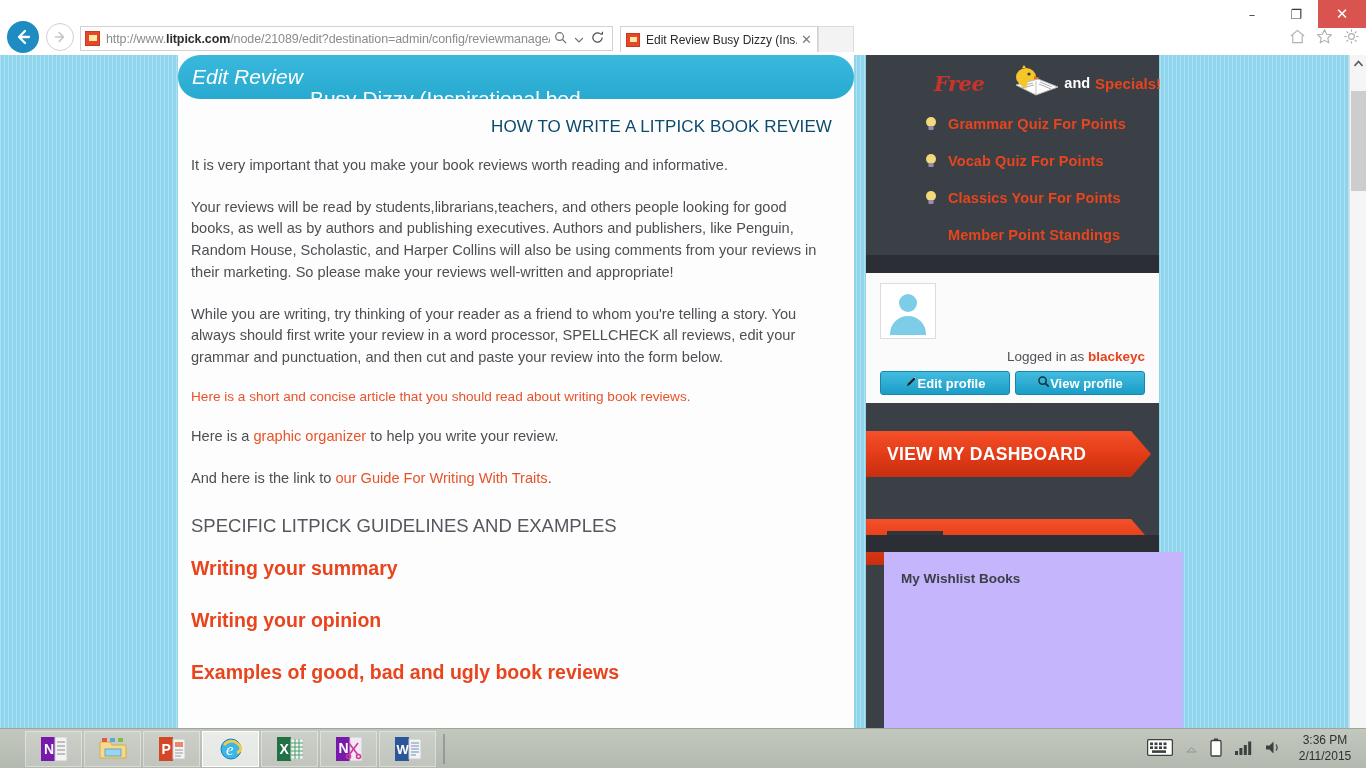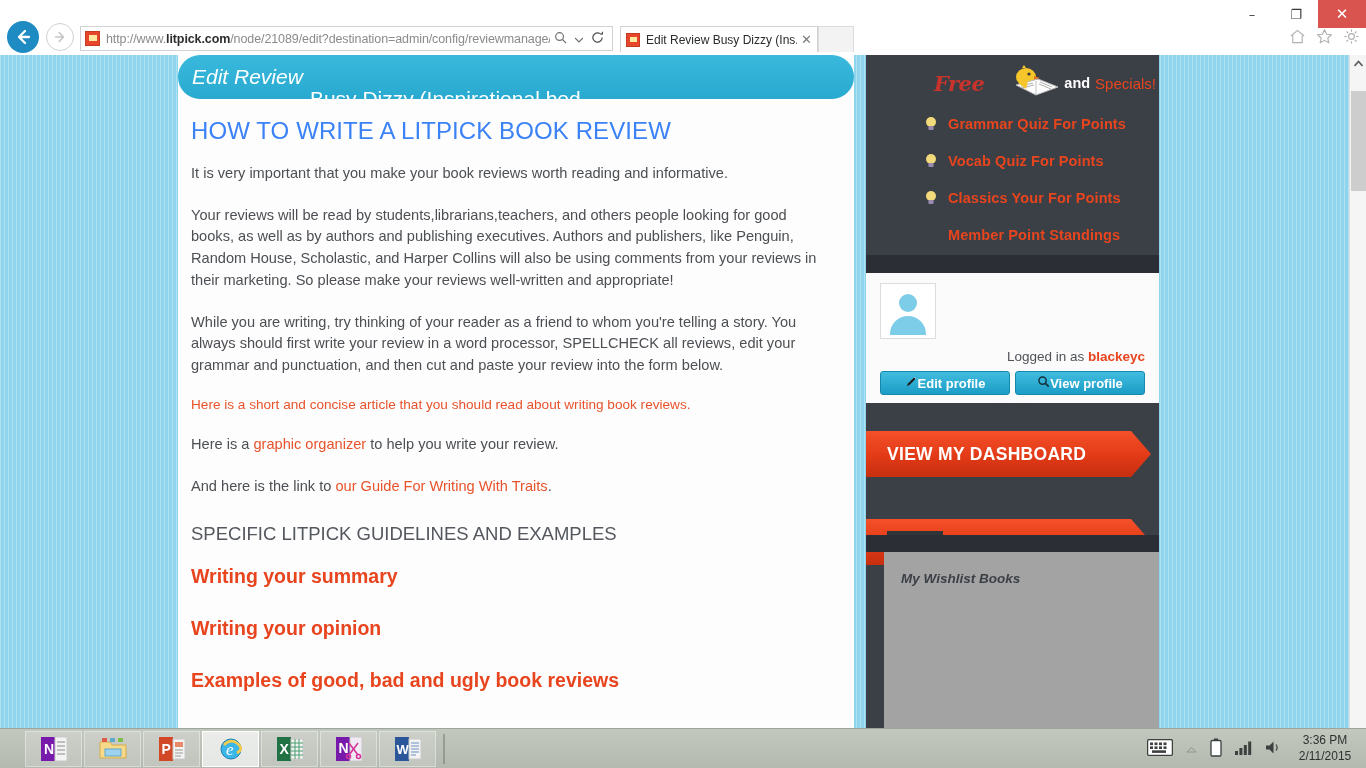--- a/index.html
+++ b/index.html
@@ -125,22 +125,22 @@
     display: flex; align-items: center;
     padding: 0 0 0 14px;
     color: #ffffff; font-size: 21px;
     white-space: nowrap; overflow: hidden; border-radius: 22px;
   }
   #ch-edit { font-style: italic; font-weight: 400; margin-right: 7px; }
   #ch-title { font-weight: 400; margin-top: 44px; }
 
   #content-body { padding: 18px 22px 0 13px; }
   .sec-head {
-    font-size: 24px; color: #3b82f6; font-weight: 400;
-    letter-spacing: 0.1px; margin-bottom: 18px;
+    font-size: 17px; color: #0c4a6e; font-weight: 400;
+    letter-spacing: 0.1px; margin-bottom: 18px; text-align: right;
   }
   .body-p {
     font-size: 14.6px; color: #4c4f53; line-height: 1.49;
     margin-bottom: 20px;
   }
   .lnk { color: #e8532b; text-decoration: none; }
   .lnk-block { display: block; font-size: 13.6px; color: #e8532b; margin-bottom: 22px; }
   .sec-head2 {
     font-size: 18.5px; color: #54585e; font-weight: 400;
     margin: 26px 0 20px 0;
@@ -159,21 +159,21 @@
   #promo { padding: 6px 0 2px 0; margin-left: 32px; }
   #promo-top {
     display: flex; align-items: center; padding-left: 36px; height: 44px;
   }
   #promo-free {
     font-family: "DejaVu Serif", serif; font-style: italic; font-weight: bold;
     font-size: 21px; color: #c8342b; letter-spacing: -0.5px;
   }
   #promo-bird { width: 56px; height: 36px; margin: 0 2px 0 22px; position: relative; }
   #promo-and { color: #ffffff; font-size: 14.5px; font-weight: bold; margin-right: 5px; }
-  #promo-specials { color: #e8441d; font-size: 15px; font-weight: normal; }
+  #promo-specials { color: #e8441d; font-size: 15px; font-weight: bold; }
 
   .quiz-row { display: flex; align-items: center; height: 37px; padding-left: 24px; }
   .quiz-bullet { width: 18px; height: 18px; margin-right: 8px; flex: 0 0 18px; }
   .quiz-label { color: #e8441d; font-size: 14.5px; font-weight: bold; letter-spacing: 0.1px; }
   .quiz-row.noicon { padding-left: 50px; }
 
   #sb-divider { height: 18px; background: #2b2f35; }
 
   #profile-card {
     background: #fbfbfb; padding: 10px 14px 8px 14px;
@@ -215,23 +215,22 @@
     position: absolute; left: 0; top: 0; width: 285px; height: 46px;
     background: linear-gradient(180deg, #f4502a 0%, #e23a16 55%, #c62f10 100%);
     clip-path: polygon(0 0, 93% 0, 100% 50%, 93% 100%, 0 100%);
     display: flex; align-items: center; padding-left: 21px;
     color: #ffffff; font-size: 17.5px; font-weight: bold; letter-spacing: 0.3px;
   }
   .banner.wishlist { left: 0; }
   .hl-box { background: #2f3439; padding: 1px 5px; margin-right: 5px; }
 
   #wishlist-panel {
-    position: absolute; left: 18px; top: 497px; width: 275px; height: 176px;
-    background: #a3a3a3;
-    font-style: italic;
+    position: absolute; left: 18px; top: 497px; width: 299px; height: 176px;
+    background: #c4b5fd;
   }
   #wishlist-title {
     font-size: 13.5px; color: #3b4046; font-weight: bold;
     padding: 19px 0 0 17px;
   }
   #sb-darkband {
     position: absolute; left: 0; top: 480px; width: 293px; height: 17px;
     background: #2b2f35;
   }
 

